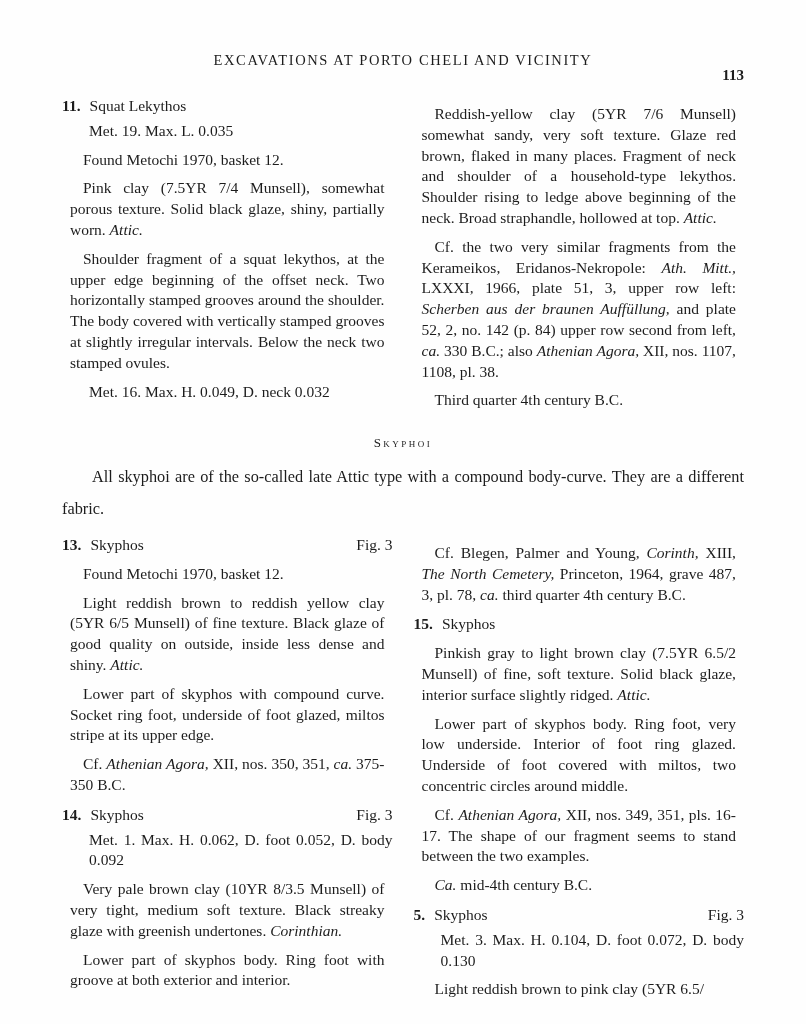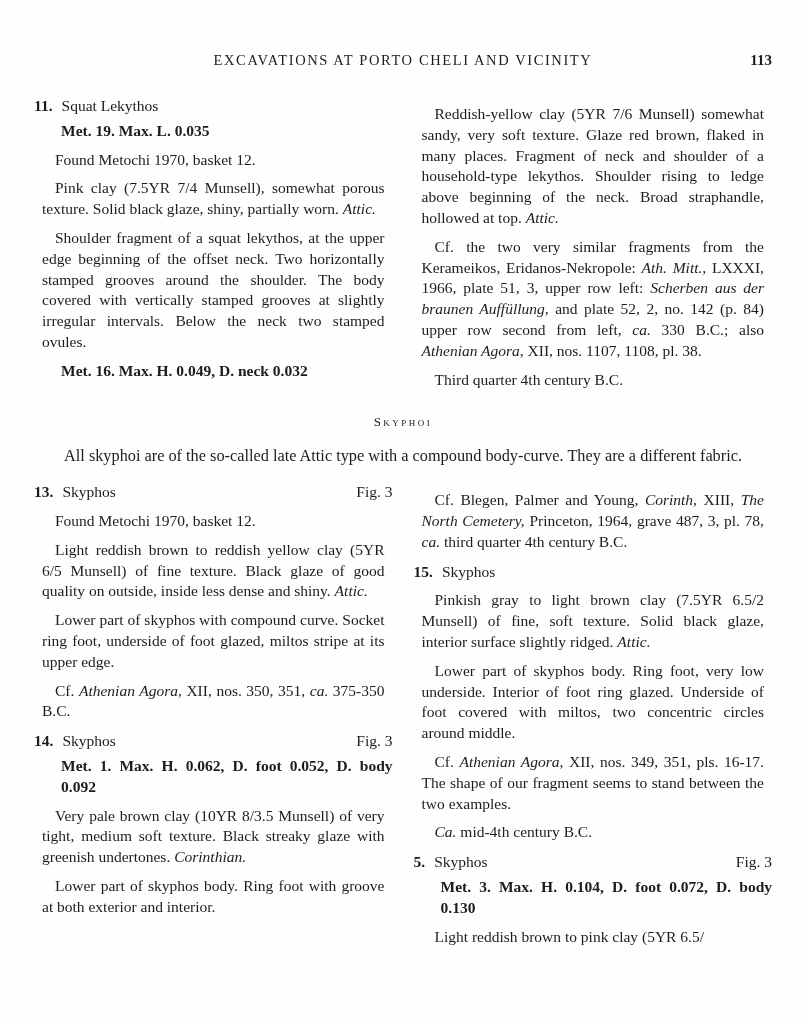--- a/index.html
+++ b/index.html
@@ -6,47 +6,47 @@
   body {
     width: 806px;
     height: 1024px;
     background: #fefefe;
     color: #1c1c1c;
     font-family: "Liberation Serif", "DejaVu Serif", serif;
     font-size: 15.5px;
     line-height: 20.8px;
     overflow: hidden;
   }
-  .page { padding: 50px 34px 0; }
+  .page { padding: 50px 62px 0; }
 
   .page-header { position: relative; height: 22px; margin-bottom: 24px; }
   .running-title {
     display: block;
     text-align: center;
     font-size: 14.5px;
     letter-spacing: 1.6px;
   }
   .page-number {
     position: absolute;
     right: 0;
-    top: 0;
+    top: 15px;
     font-size: 15px;
     font-weight: bold;
   }
 
   .two-col { display: flex; gap: 21px; justify-content: flex-end; }
   .col { flex: 1 1 0; min-width: 0; text-align: justify; }
 
   .entry-head { display: flex; align-items: baseline; margin: 9px 0 4px; }
   .col > .entry:first-child > .entry-head { margin-top: 0; }
   .entry-num { font-weight: bold; margin-right: 9px; white-space: nowrap; }
   .entry-title { white-space: nowrap; font-family: Liberation Serif, serif; }
   .fig-ref { margin-left: auto; padding-left: 8px; white-space: nowrap; }
 
-  .meas { padding-left: 27px; margin: 0 0 5px; font-weight: bold; }
+  .meas { padding-left: 27px; margin: 0 0 5px; }
   .body-p { margin: 8px; text-indent: 13px; }
   .date-line { margin-top: 5px; }
   .it { font-style: italic; }
 
   .section-head {
     text-align: center;
     font-variant: small-caps;
     font-weight: normal;
     letter-spacing: 2.5px;
     font-size: 13px;

